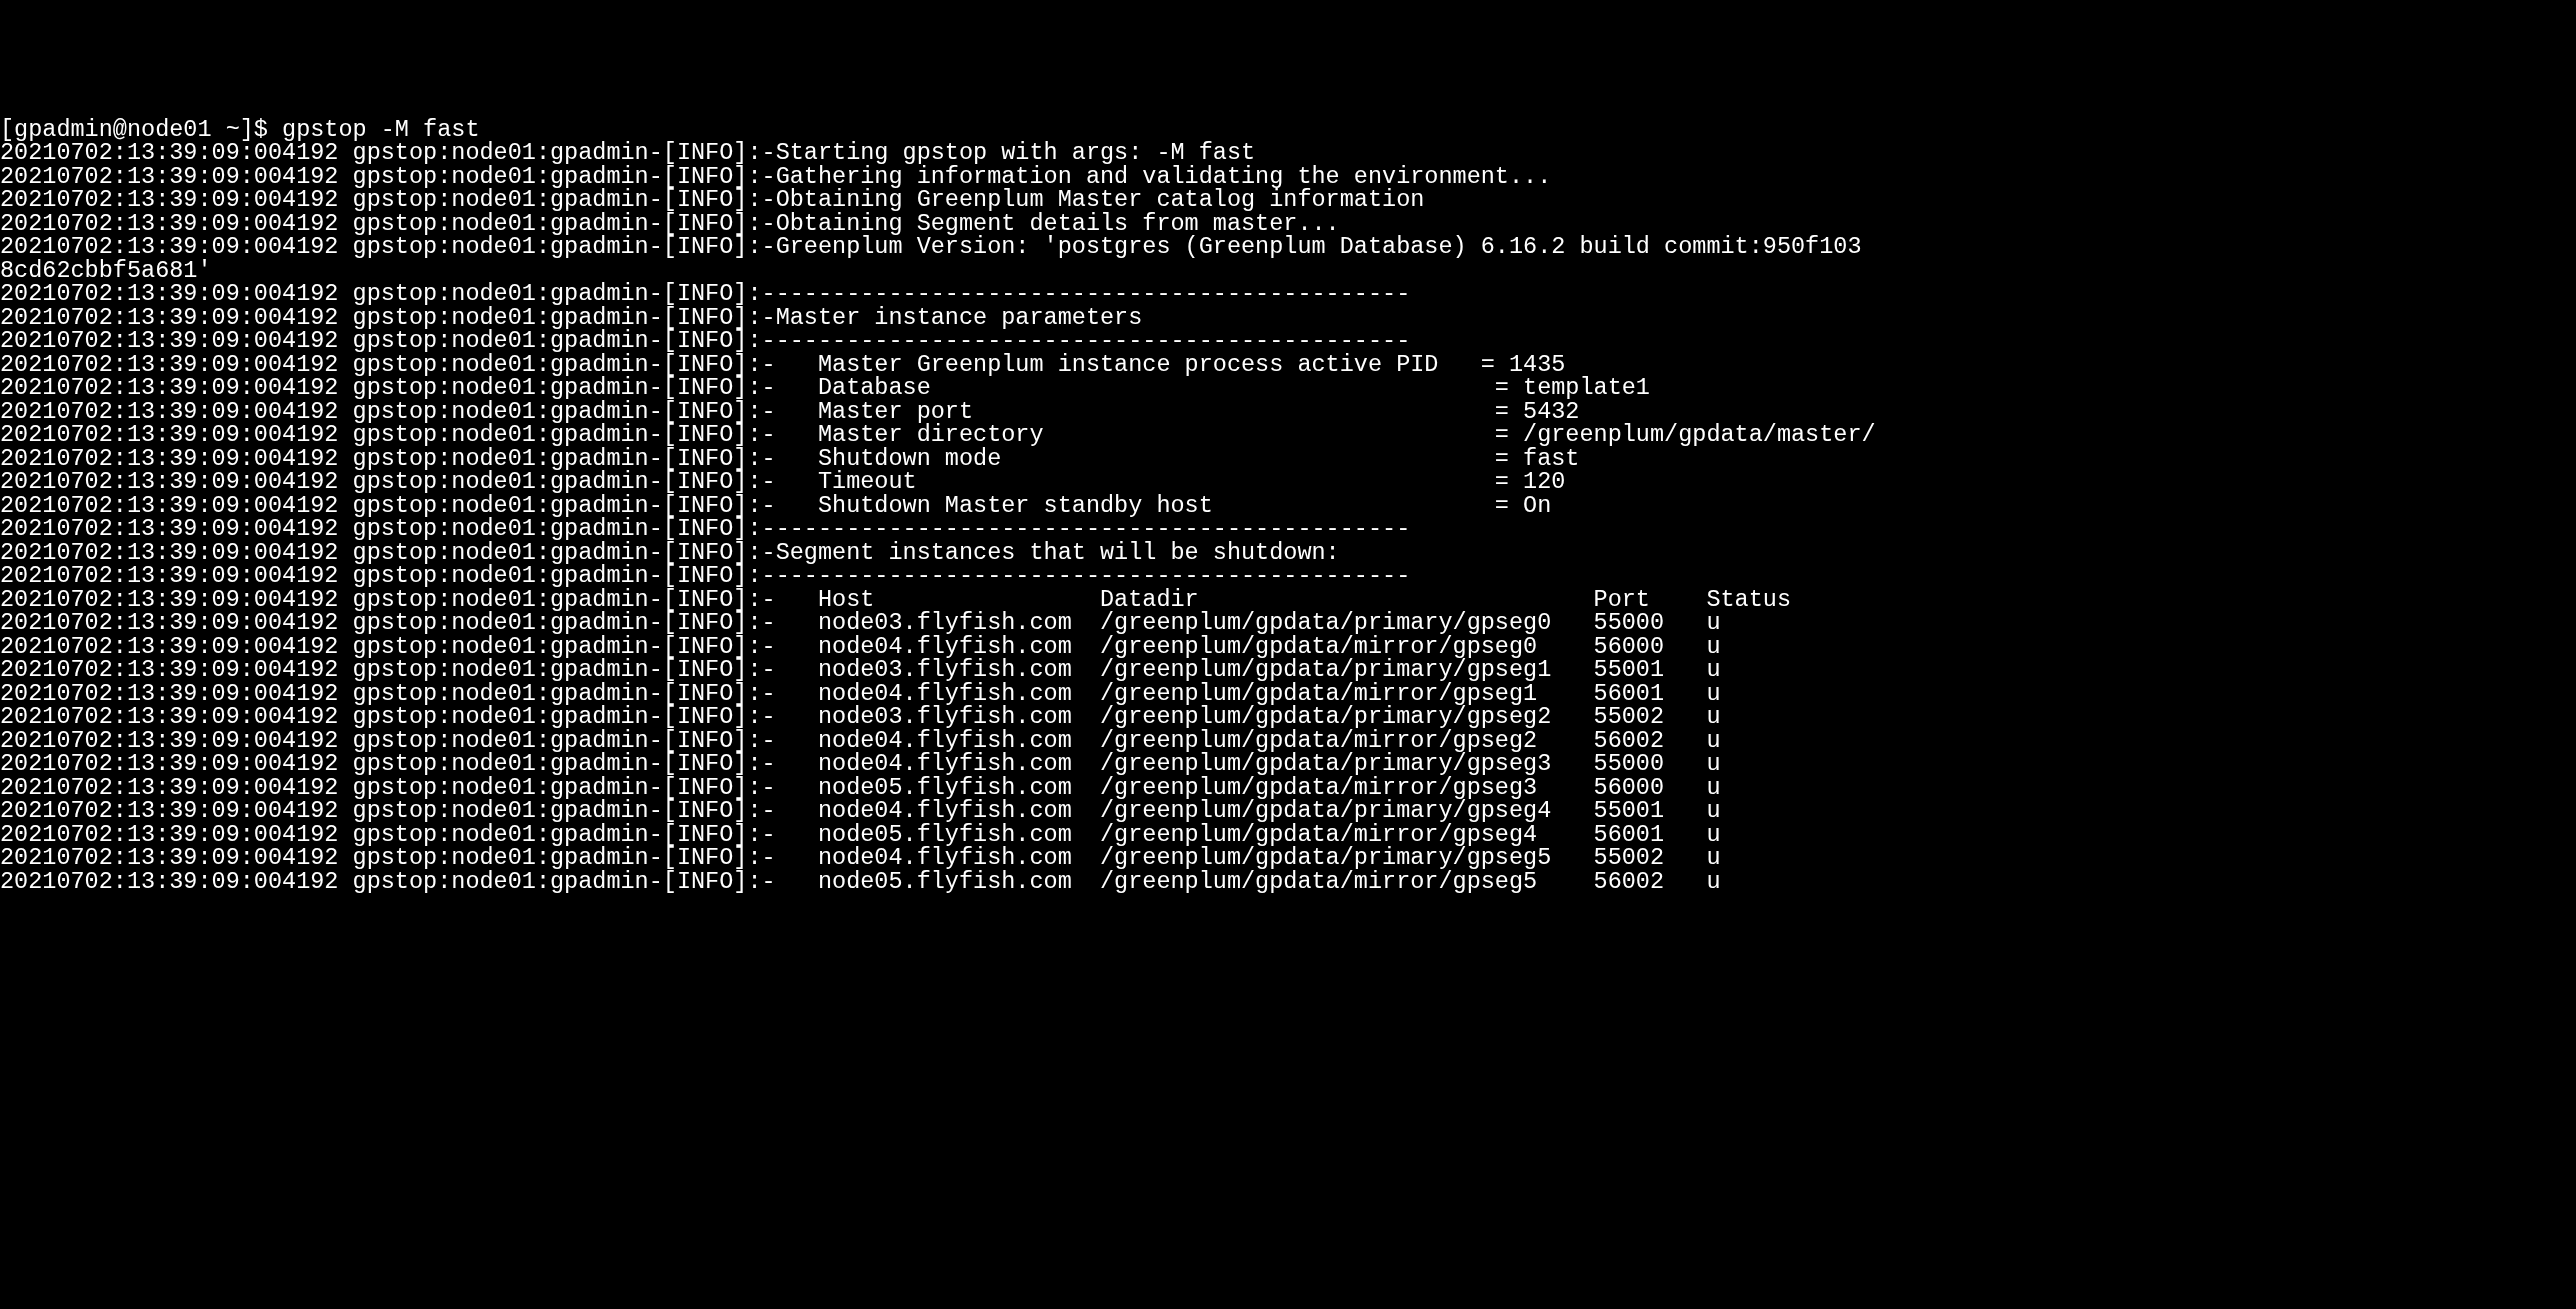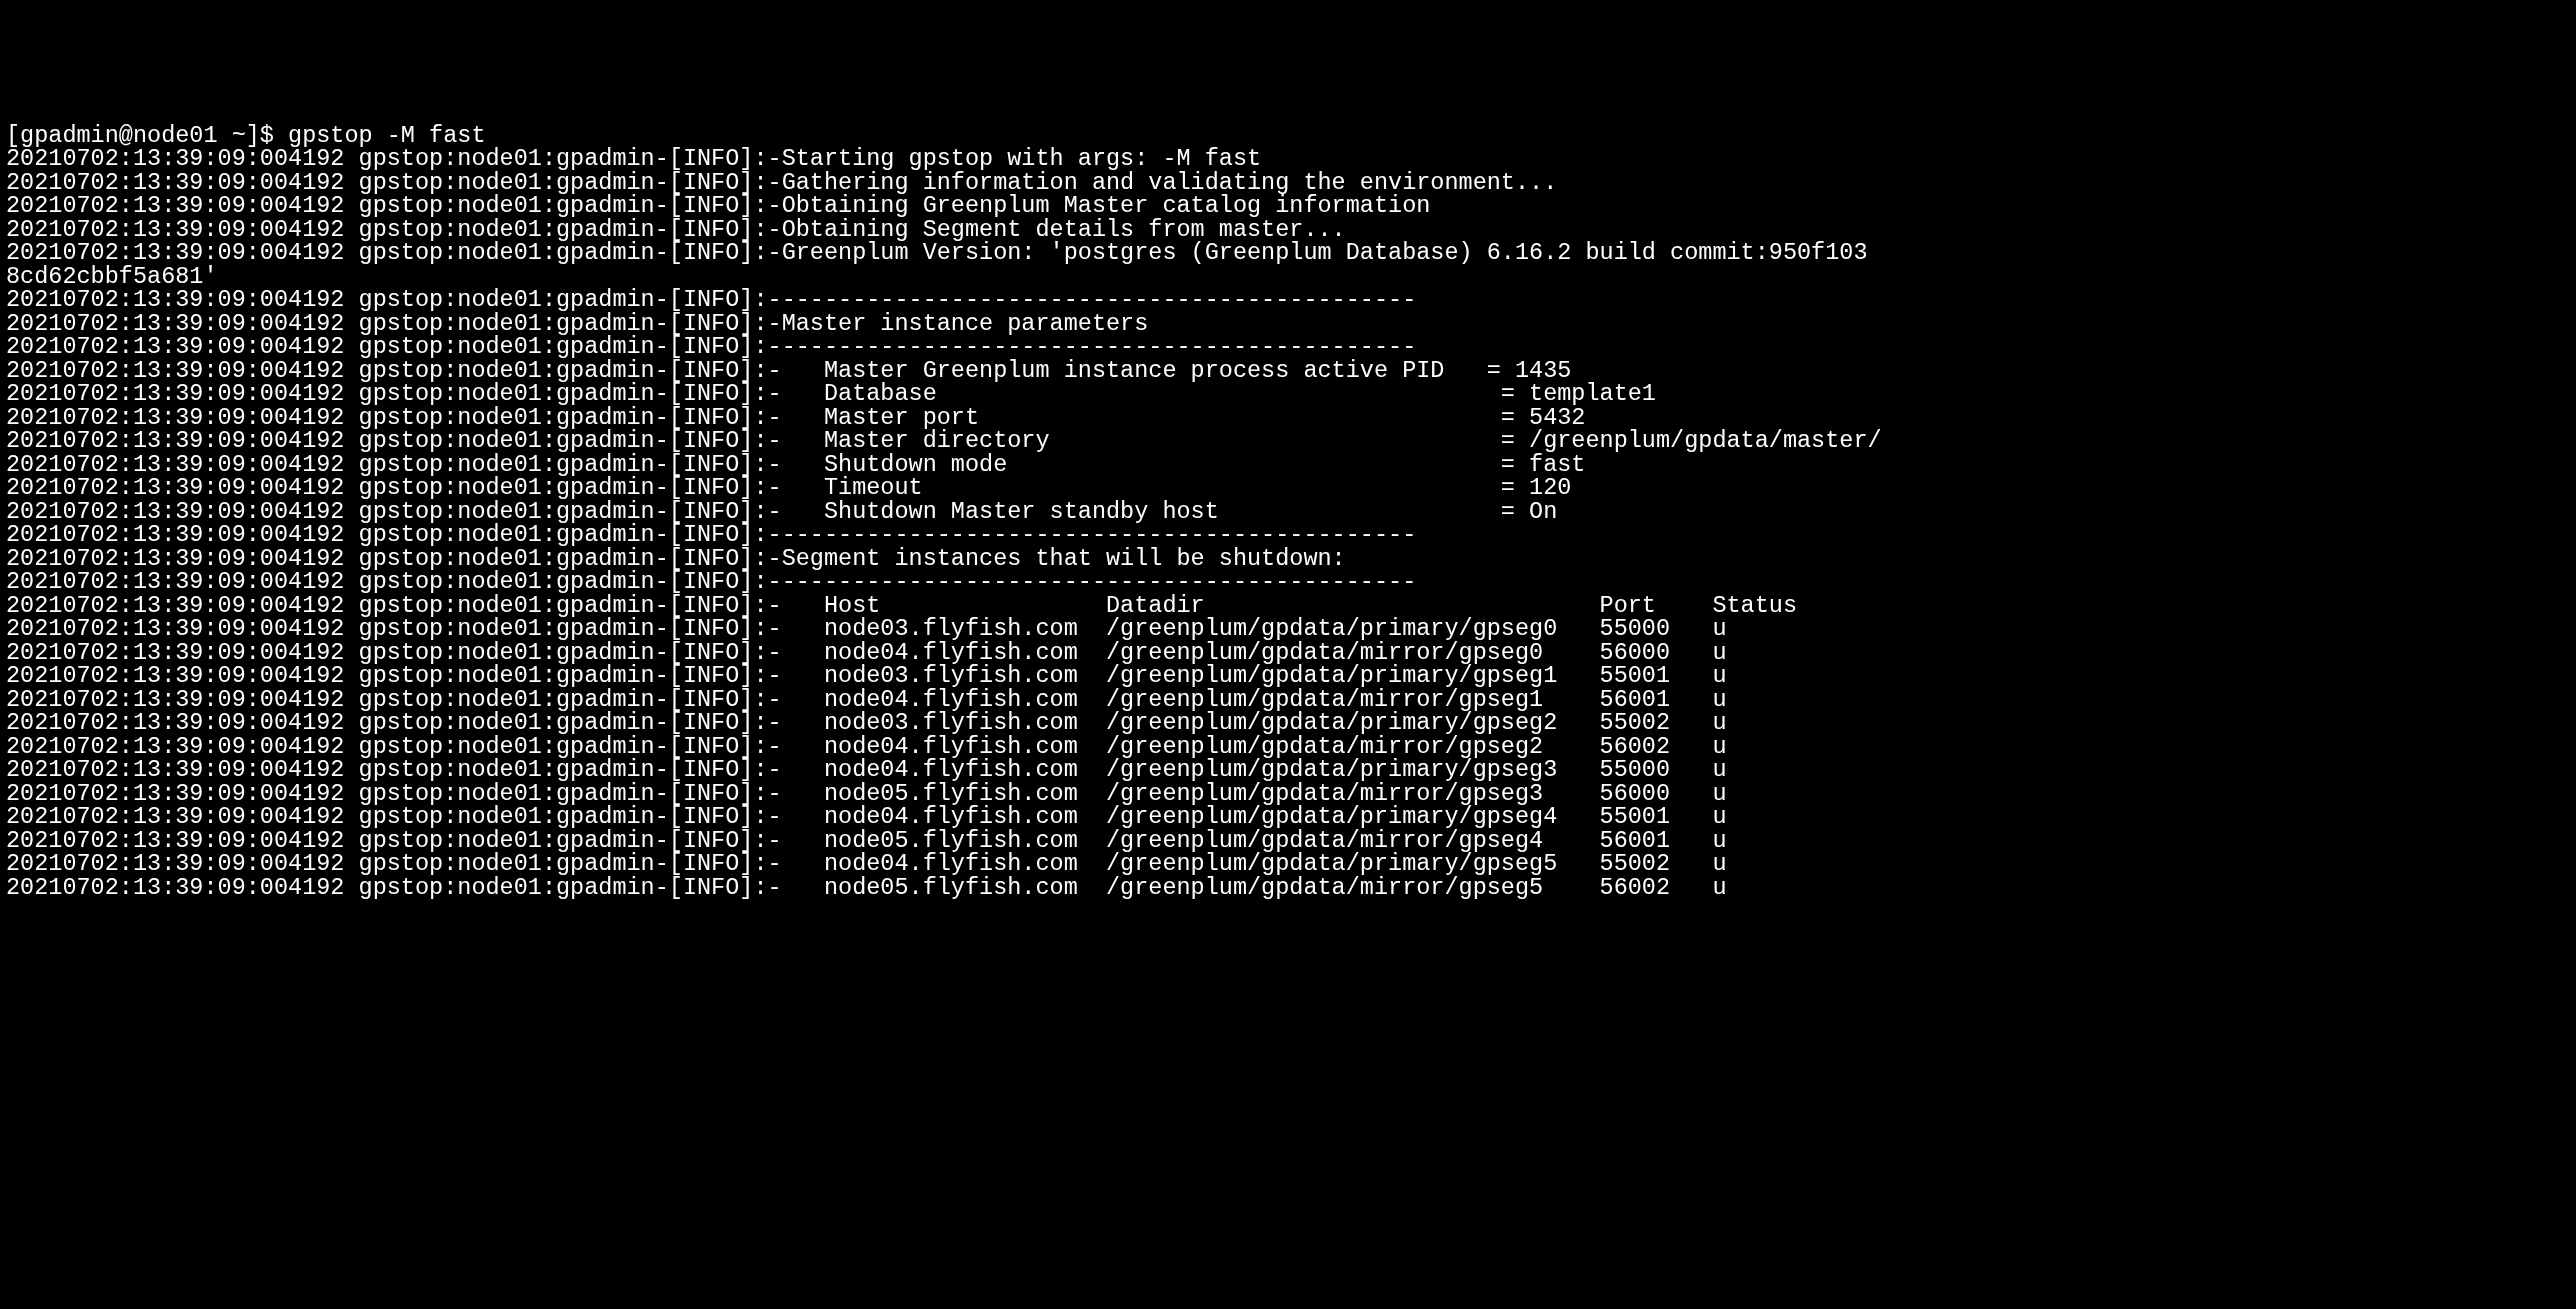--- a/index.html
+++ b/index.html
@@ -10,21 +10,21 @@
     font-family: "Consolas", "Courier New", monospace;
     font-size: 23.5px;
     line-height: 1.0;
     white-space: pre;
     overflow: hidden;
     width: 2576px;
     height: 1309px;
   }
   #terminal {
     padding: 0;
-    margin: 6px;
+    margin: 0;
   }
   .line {
     display: block;
     height: 23.5px;
     line-height: 23.5px;
   }
 </style>
 </head>
 <body>
 

